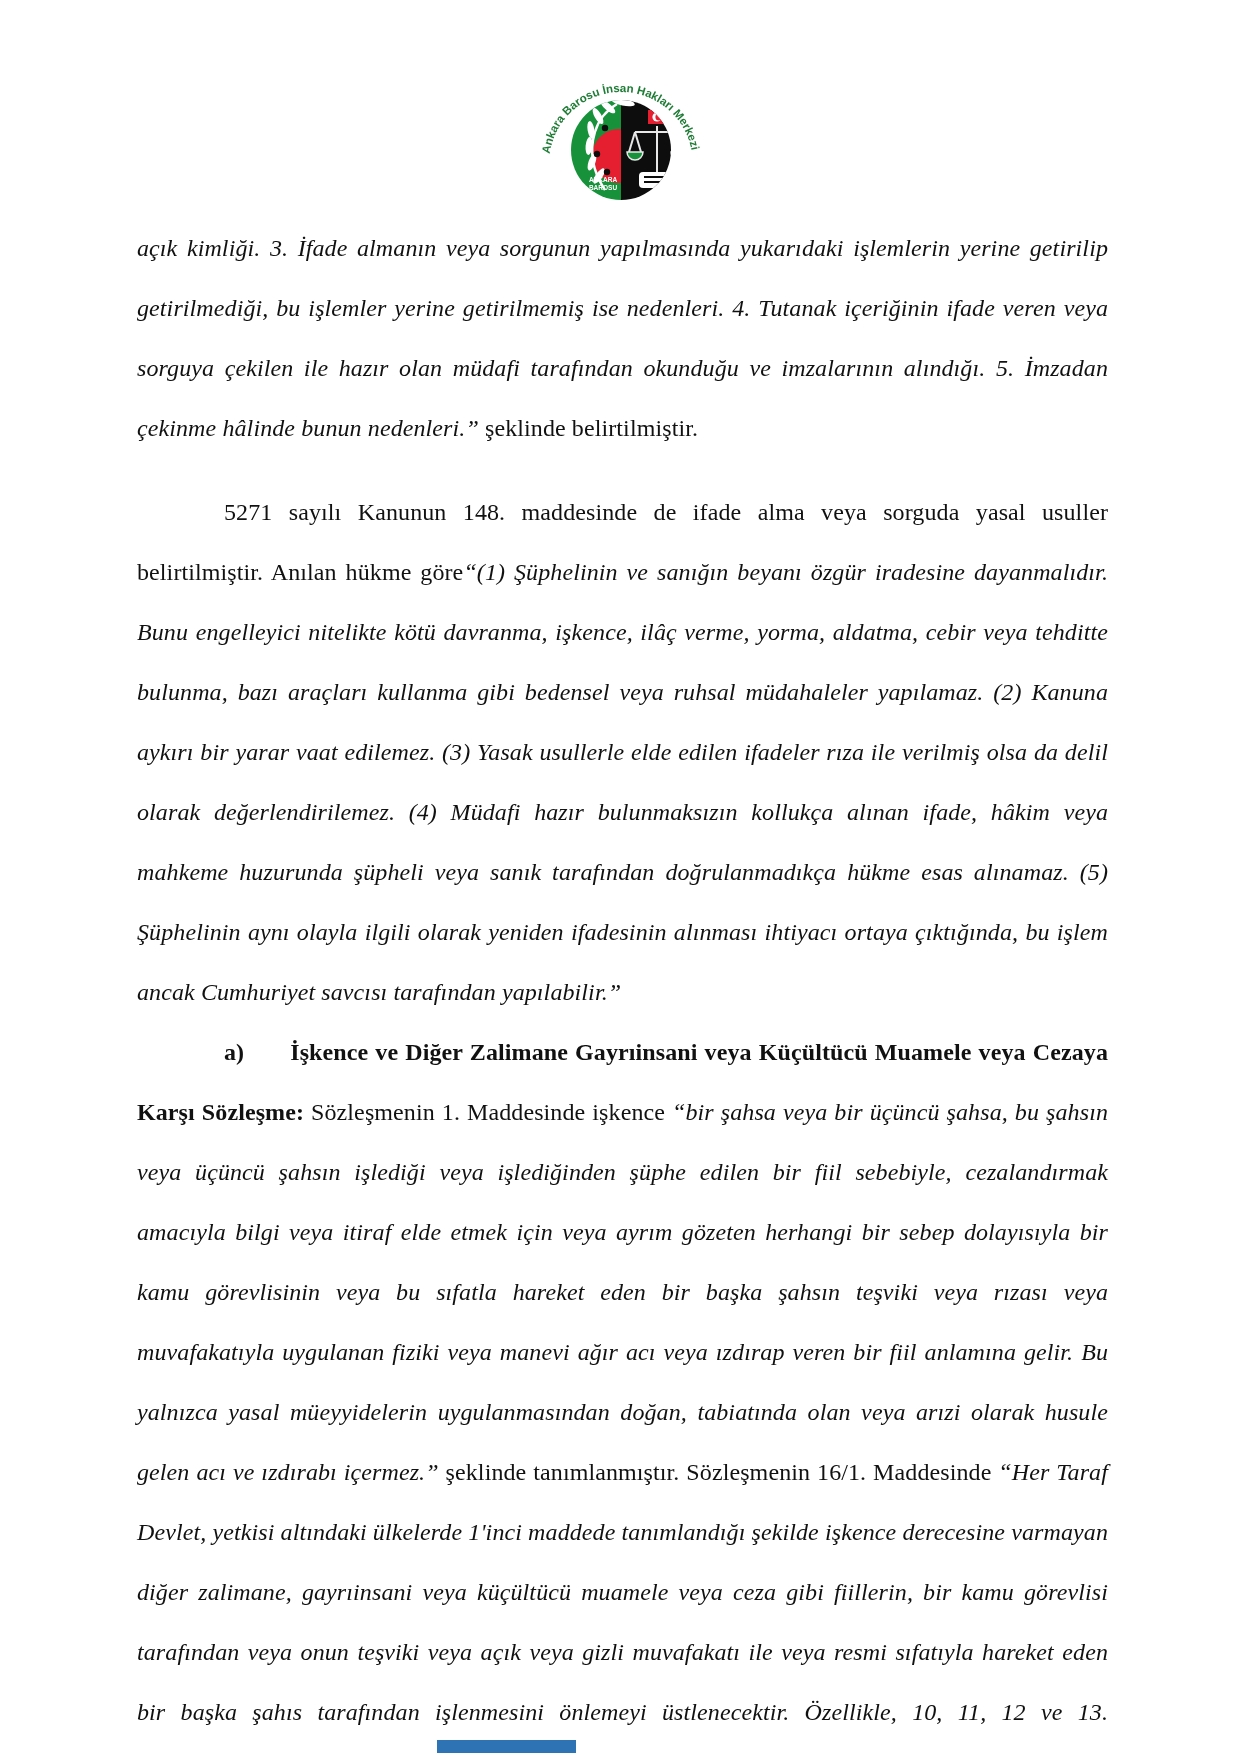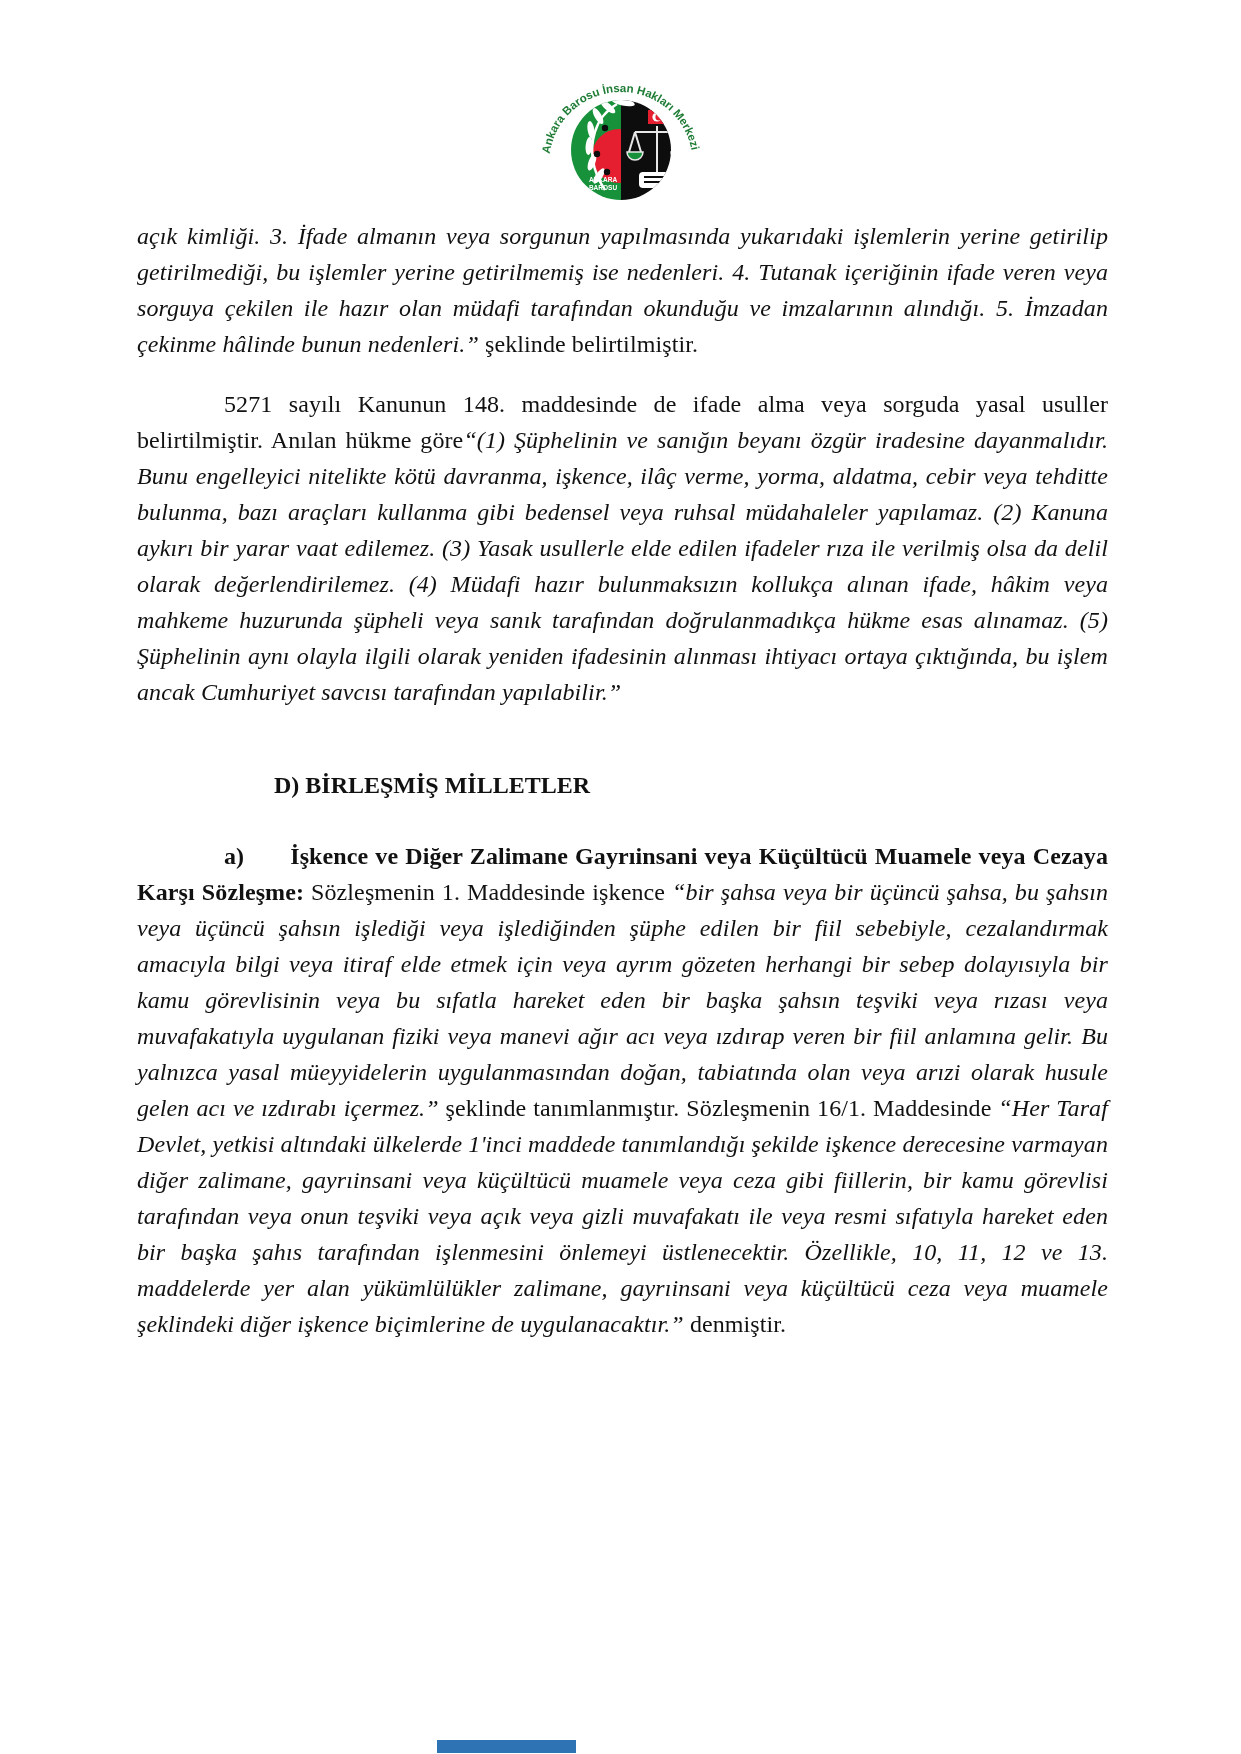--- a/index.html
+++ b/index.html
@@ -11,21 +11,21 @@
     font-family:"Liberation Serif", serif;
     color:#111111;
     overflow:hidden;
   }
   .logo-wrap { padding-top:66px; text-align:center; }
   .content { padding:6px 133px 0 137px; }
   p.body {
     margin:0;
     text-align:justify;
     font-size:24px;
-    line-height:36px;
+    line-height:60px;
     letter-spacing:0.1px;
   }
   .indent { text-indent:87px; }
   #p1 { margin-top:6px; }
   #p2 { margin-top:24px; }
   #p3 { }
   .em { font-style:italic; }
   .b  { font-weight:bold; }
   .section-heading {
     margin:54px 0 32px 0;
@@ -117,21 +117,20 @@
   <div class="content">
 
     <p class="body" id="p1">
       <span class="em">açık kimliği. 3. İfade almanın veya sorgunun yapılmasında yukarıdaki işlemlerin yerine getirilip getirilmediği, bu işlemler yerine getirilmemiş ise nedenleri. 4. Tutanak içeriğinin ifade veren veya sorguya çekilen ile hazır olan müdafi tarafından okunduğu ve imzalarının alındığı. 5. İmzadan çekinme hâlinde bunun nedenleri.”</span><span> şeklinde belirtilmiştir.</span>
     </p>
 
     <p class="body indent" id="p2">
       <span>5271 sayılı Kanunun 148. maddesinde de ifade alma veya sorguda yasal usuller belirtilmiştir. Anılan hükme göre</span><span class="em">“(1) Şüphelinin ve sanığın beyanı özgür iradesine dayanmalıdır. Bunu engelleyici nitelikte kötü davranma, işkence, ilâç verme, yorma, aldatma, cebir veya tehditte bulunma, bazı araçları kullanma gibi bedensel veya ruhsal müdahaleler yapılamaz. (2) Kanuna aykırı bir yarar vaat edilemez. (3) Yasak usullerle elde edilen ifadeler rıza ile verilmiş olsa da delil olarak değerlendirilemez. (4) Müdafi hazır bulunmaksızın kollukça alınan ifade, hâkim veya mahkeme huzurunda şüpheli veya sanık tarafından doğrulanmadıkça hükme esas alınamaz. (5) Şüphelinin aynı olayla ilgili olarak yeniden ifadesinin alınması ihtiyacı ortaya çıktığında, bu işlem ancak Cumhuriyet savcısı tarafından yapılabilir.”</span>
     </p>
 
-    <h2 class="section-heading">D) BİRLEŞMİŞ MİLLETLER</h2>
 
     <p class="body indent" id="p3">
       <span class="b">a)</span><span class="tab"></span><span class="b">İşkence ve Diğer Zalimane Gayrıinsani veya Küçültücü Muamele veya Cezaya Karşı Sözleşme:</span><span> Sözleşmenin 1. Maddesinde işkence </span><span class="em">“bir şahsa veya bir üçüncü şahsa, bu şahsın veya üçüncü şahsın işlediği veya işlediğinden şüphe edilen bir fiil sebebiyle, cezalandırmak amacıyla bilgi veya itiraf elde etmek için veya ayrım gözeten herhangi bir sebep dolayısıyla bir kamu görevlisinin veya bu sıfatla hareket eden bir başka şahsın teşviki veya rızası veya muvafakatıyla uygulanan fiziki veya manevi ağır acı veya ızdırap veren bir fiil anlamına gelir. Bu yalnızca yasal müeyyidelerin uygulanmasından doğan, tabiatında olan veya arızi olarak husule gelen acı ve ızdırabı içermez.”</span><span> şeklinde tanımlanmıştır. Sözleşmenin 16/1. Maddesinde </span><span class="em">“Her Taraf Devlet, yetkisi altındaki ülkelerde 1'inci maddede tanımlandığı şekilde işkence derecesine varmayan diğer zalimane, gayrıinsani veya küçültücü muamele veya ceza gibi fiillerin, bir kamu görevlisi tarafından veya onun teşviki veya açık veya gizli muvafakatı ile veya resmi sıfatıyla hareket eden bir başka şahıs tarafından işlenmesini önlemeyi üstlenecektir. Özellikle, 10, 11, 12 ve 13. maddelerde yer alan yükümlülükler zalimane, gayrıinsani veya küçültücü ceza veya muamele şeklindeki diğer işkence biçimlerine de uygulanacaktır.”</span><span> denmiştir.</span>
     </p>
 
   </div>
 
   <div class="footer-bar"></div>
 
 </div>

